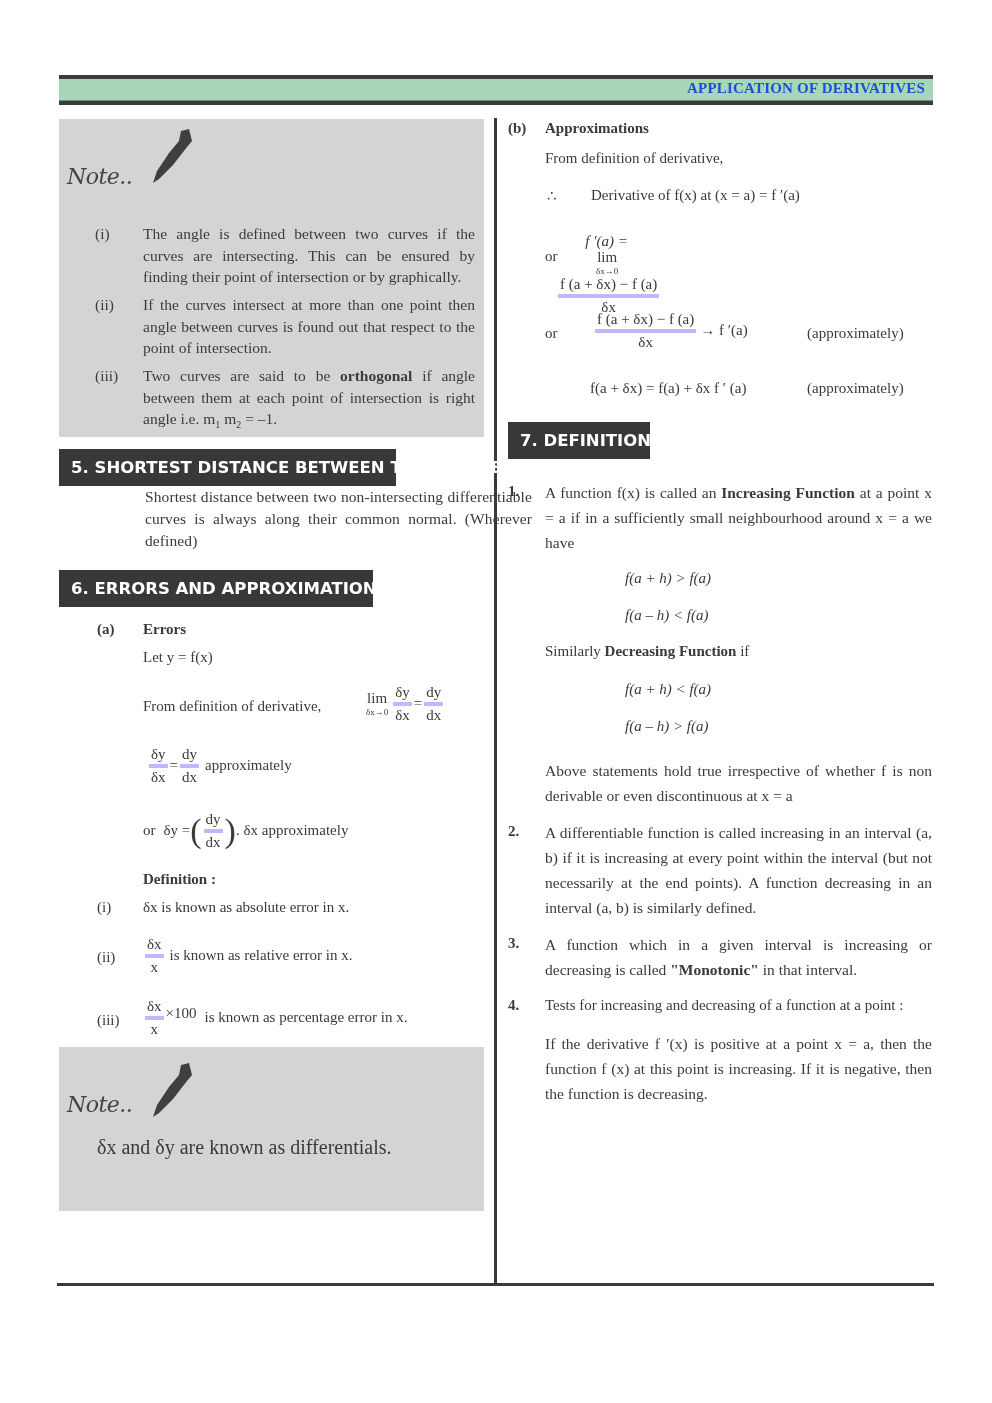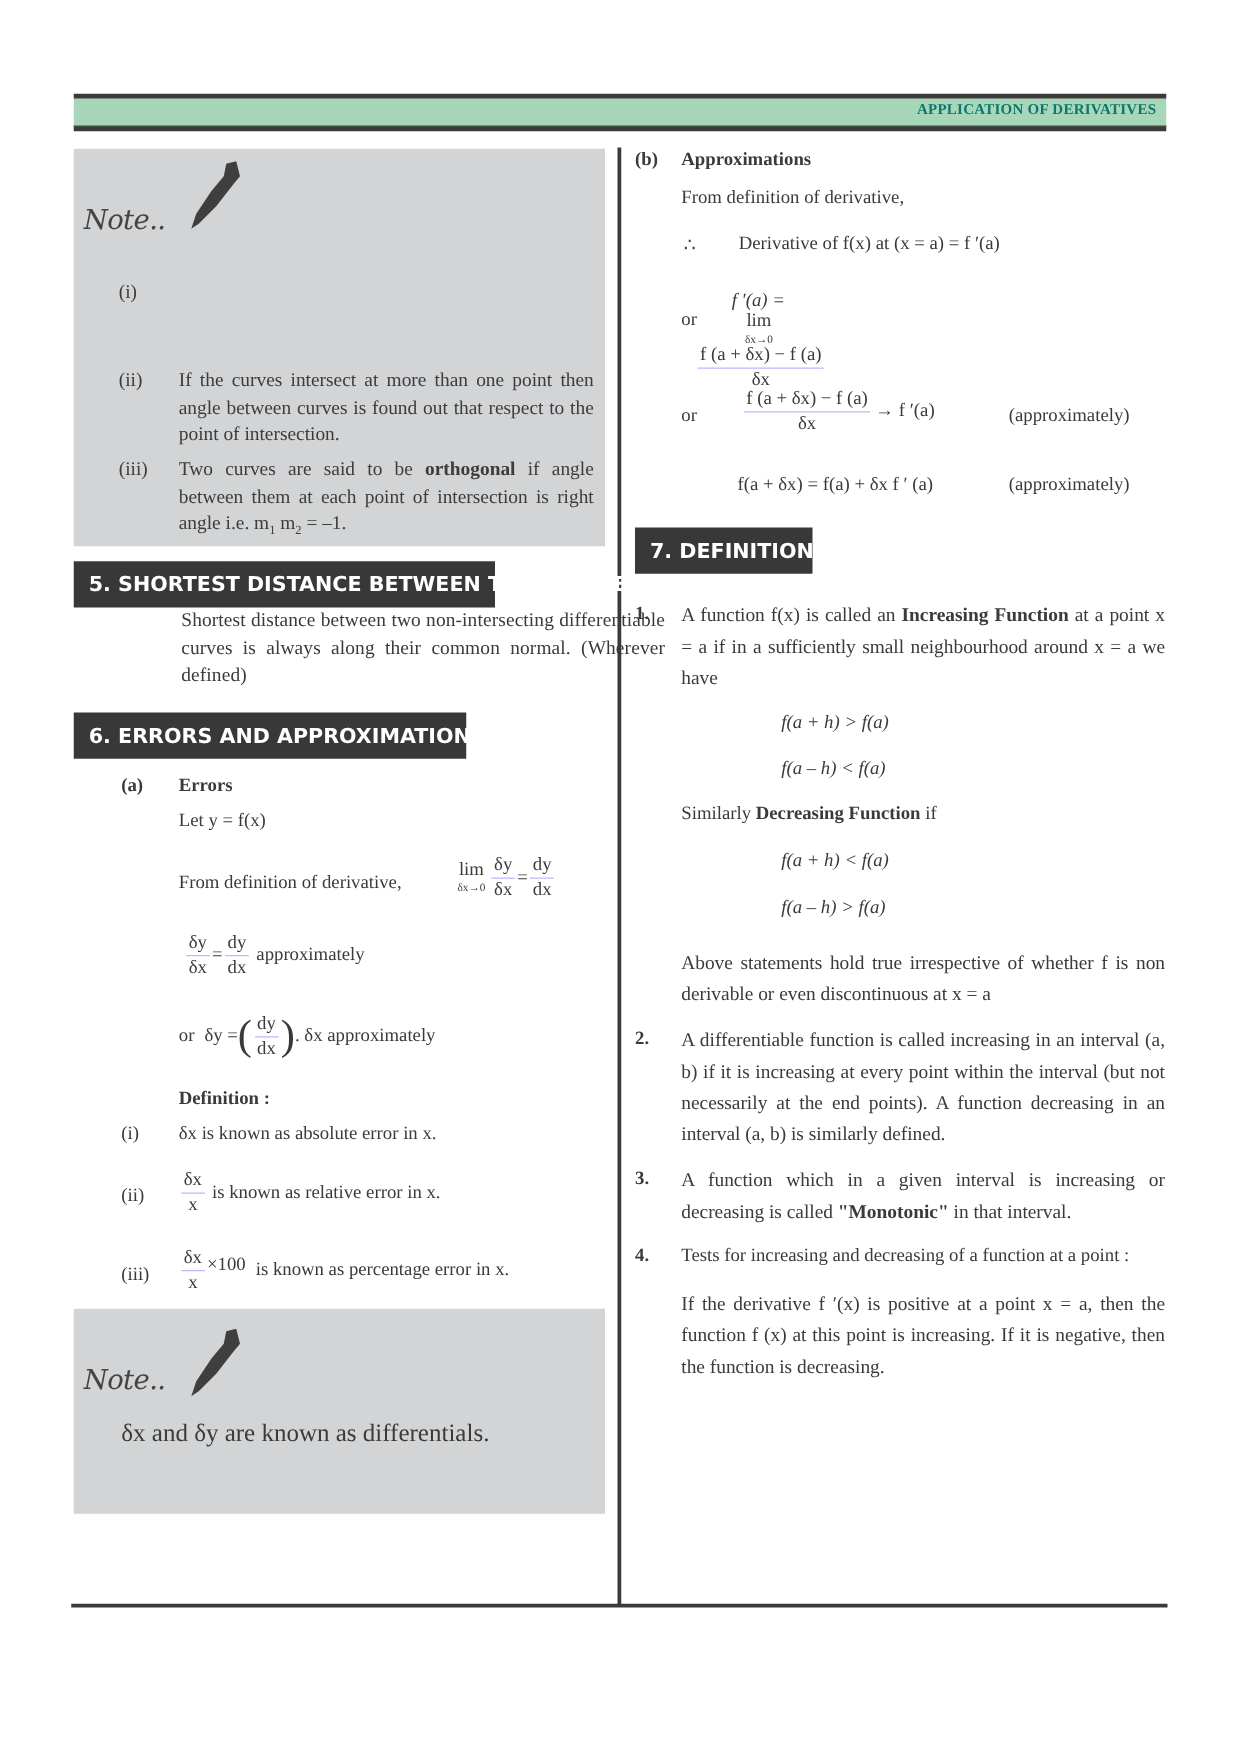--- a/index.html
+++ b/index.html
@@ -5,21 +5,21 @@
   * { box-sizing: border-box; margin: 0; padding: 0; }
   html, body { width: 992px; height: 1403px; background: #ffffff; }
   body { position: relative; font-family: "Liberation Serif", "DejaVu Serif", serif; color: #3a3a3a; font-size: 15px; overflow: hidden; }
 
   .abs { position: absolute; }
 
   
   .hdr-top { left: 59px; top: 75px; width: 874px; height: 4px; background: #3a3a3a; }
   .hdr-band { left: 59px; top: 79px; width: 874px; height: 21px; background: #a7d7b8; }
   .hdr-bot { left: 59px; top: 100px; width: 874px; height: 5px; background: #3a3a3a; border-top: 1px solid #6b8f76; }
-  .hdr-title { right: 67px; top: 80px; font-family: "Liberation Serif", serif; font-weight: bold; font-size: 12px; color: #0f766e; letter-spacing: 0.2px; }
+  .hdr-title { right: 67px; top: 80px; font-family: "Liberation Serif", serif; font-weight: bold; font-size: 15px; color: #1d4ed8; letter-spacing: 0.2px; }
 
   
   .col-divider { left: 494px; top: 118px; width: 3px; height: 1167px; background: #3a3a3a; }
   .foot-line { left: 57px; top: 1283px; width: 877px; height: 3px; background: #3a3a3a; }
 
   
   .note-box { background: #d3d4d6; }
   .note1 { left: 59px; top: 119px; width: 425px; height: 318px; }
   .note2 { left: 59px; top: 1047px; width: 425px; height: 164px; }
   .note-logo { position: absolute; left: 8px; top: 8px; width: 130px; height: 70px; }
@@ -34,21 +34,21 @@
   .sec5 { left: 59px; top: 449px; width: 337px; }
   .sec6 { left: 59px; top: 570px; width: 314px; }
   .sec7 { left: 508px; top: 422px; width: 142px; }
 
   .para { line-height: 22px; font-size: 15.5px; color: #3a3a3a; text-align: justify; }
   .bold { font-weight: bold; }
   .it { font-style: italic; }
 
   
   .frac { display: inline-flex; flex-direction: column; align-items: center; vertical-align: middle; margin: 0 2px; line-height: 1.1; }
-  .frac .n { padding: 0 2px 1px; border-bottom: 1px solid #c4b5fd; }
+  .frac .n { padding: 0 2px 1px; border-bottom: 4px solid #c4b5fd; }
   .frac .d { padding: 1px 2px 0; }
   .lim { display: inline-flex; flex-direction: column; align-items: center; vertical-align: middle; line-height: 1; margin-right: 3px; }
   .lim .sub { font-size: 9px; margin-top: 2px; }
   .paren { font-size: 34px; vertical-align: middle; font-weight: 200; line-height: 1; }
   .sub-s { font-size: 10px; vertical-align: -4px; }
 </style>
 </head>
 <body>
 
 <div class="abs hdr-top"></div>
@@ -61,20 +61,21 @@
 
 <div class="abs note-box note1">
   <div class="note-logo">
     <span class="note-word">Note..</span>
     <svg width="60" height="60" viewBox="0 0 60 60" style="position:absolute;left:70px;top:0;">
       <path d="M44 4 L52 2 L55 14 L50 20 L36 38 L22 52 L16 56 L20 44 L32 26 L42 14 Z" fill="#3f3f3f"></path>
     </svg>
   </div>
   <div class="note-item" style="top:104px;">
     <span class="num">(i)</span>
+    <span class="txt">The angle is defined between two curves if the curves are intersecting. This can be ensured by finding their point of intersection or by graphically.</span>
   </div>
   <div class="note-item" style="top:175px;">
     <span class="num">(ii)</span>
     <span class="txt">If the curves intersect at more than one point then angle between curves is found out that respect to the point of intersection.</span>
   </div>
   <div class="note-item" style="top:246px;">
     <span class="num">(iii)</span>
     <span class="txt"><span>Two curves are said to be </span><b>orthogonal</b><span> if angle between them at each point of intersection is right angle i.e. m</span><span class="sub-s">1</span><span> m</span><span class="sub-s">2</span><span> = –1.</span></span>
   </div>
 </div>

